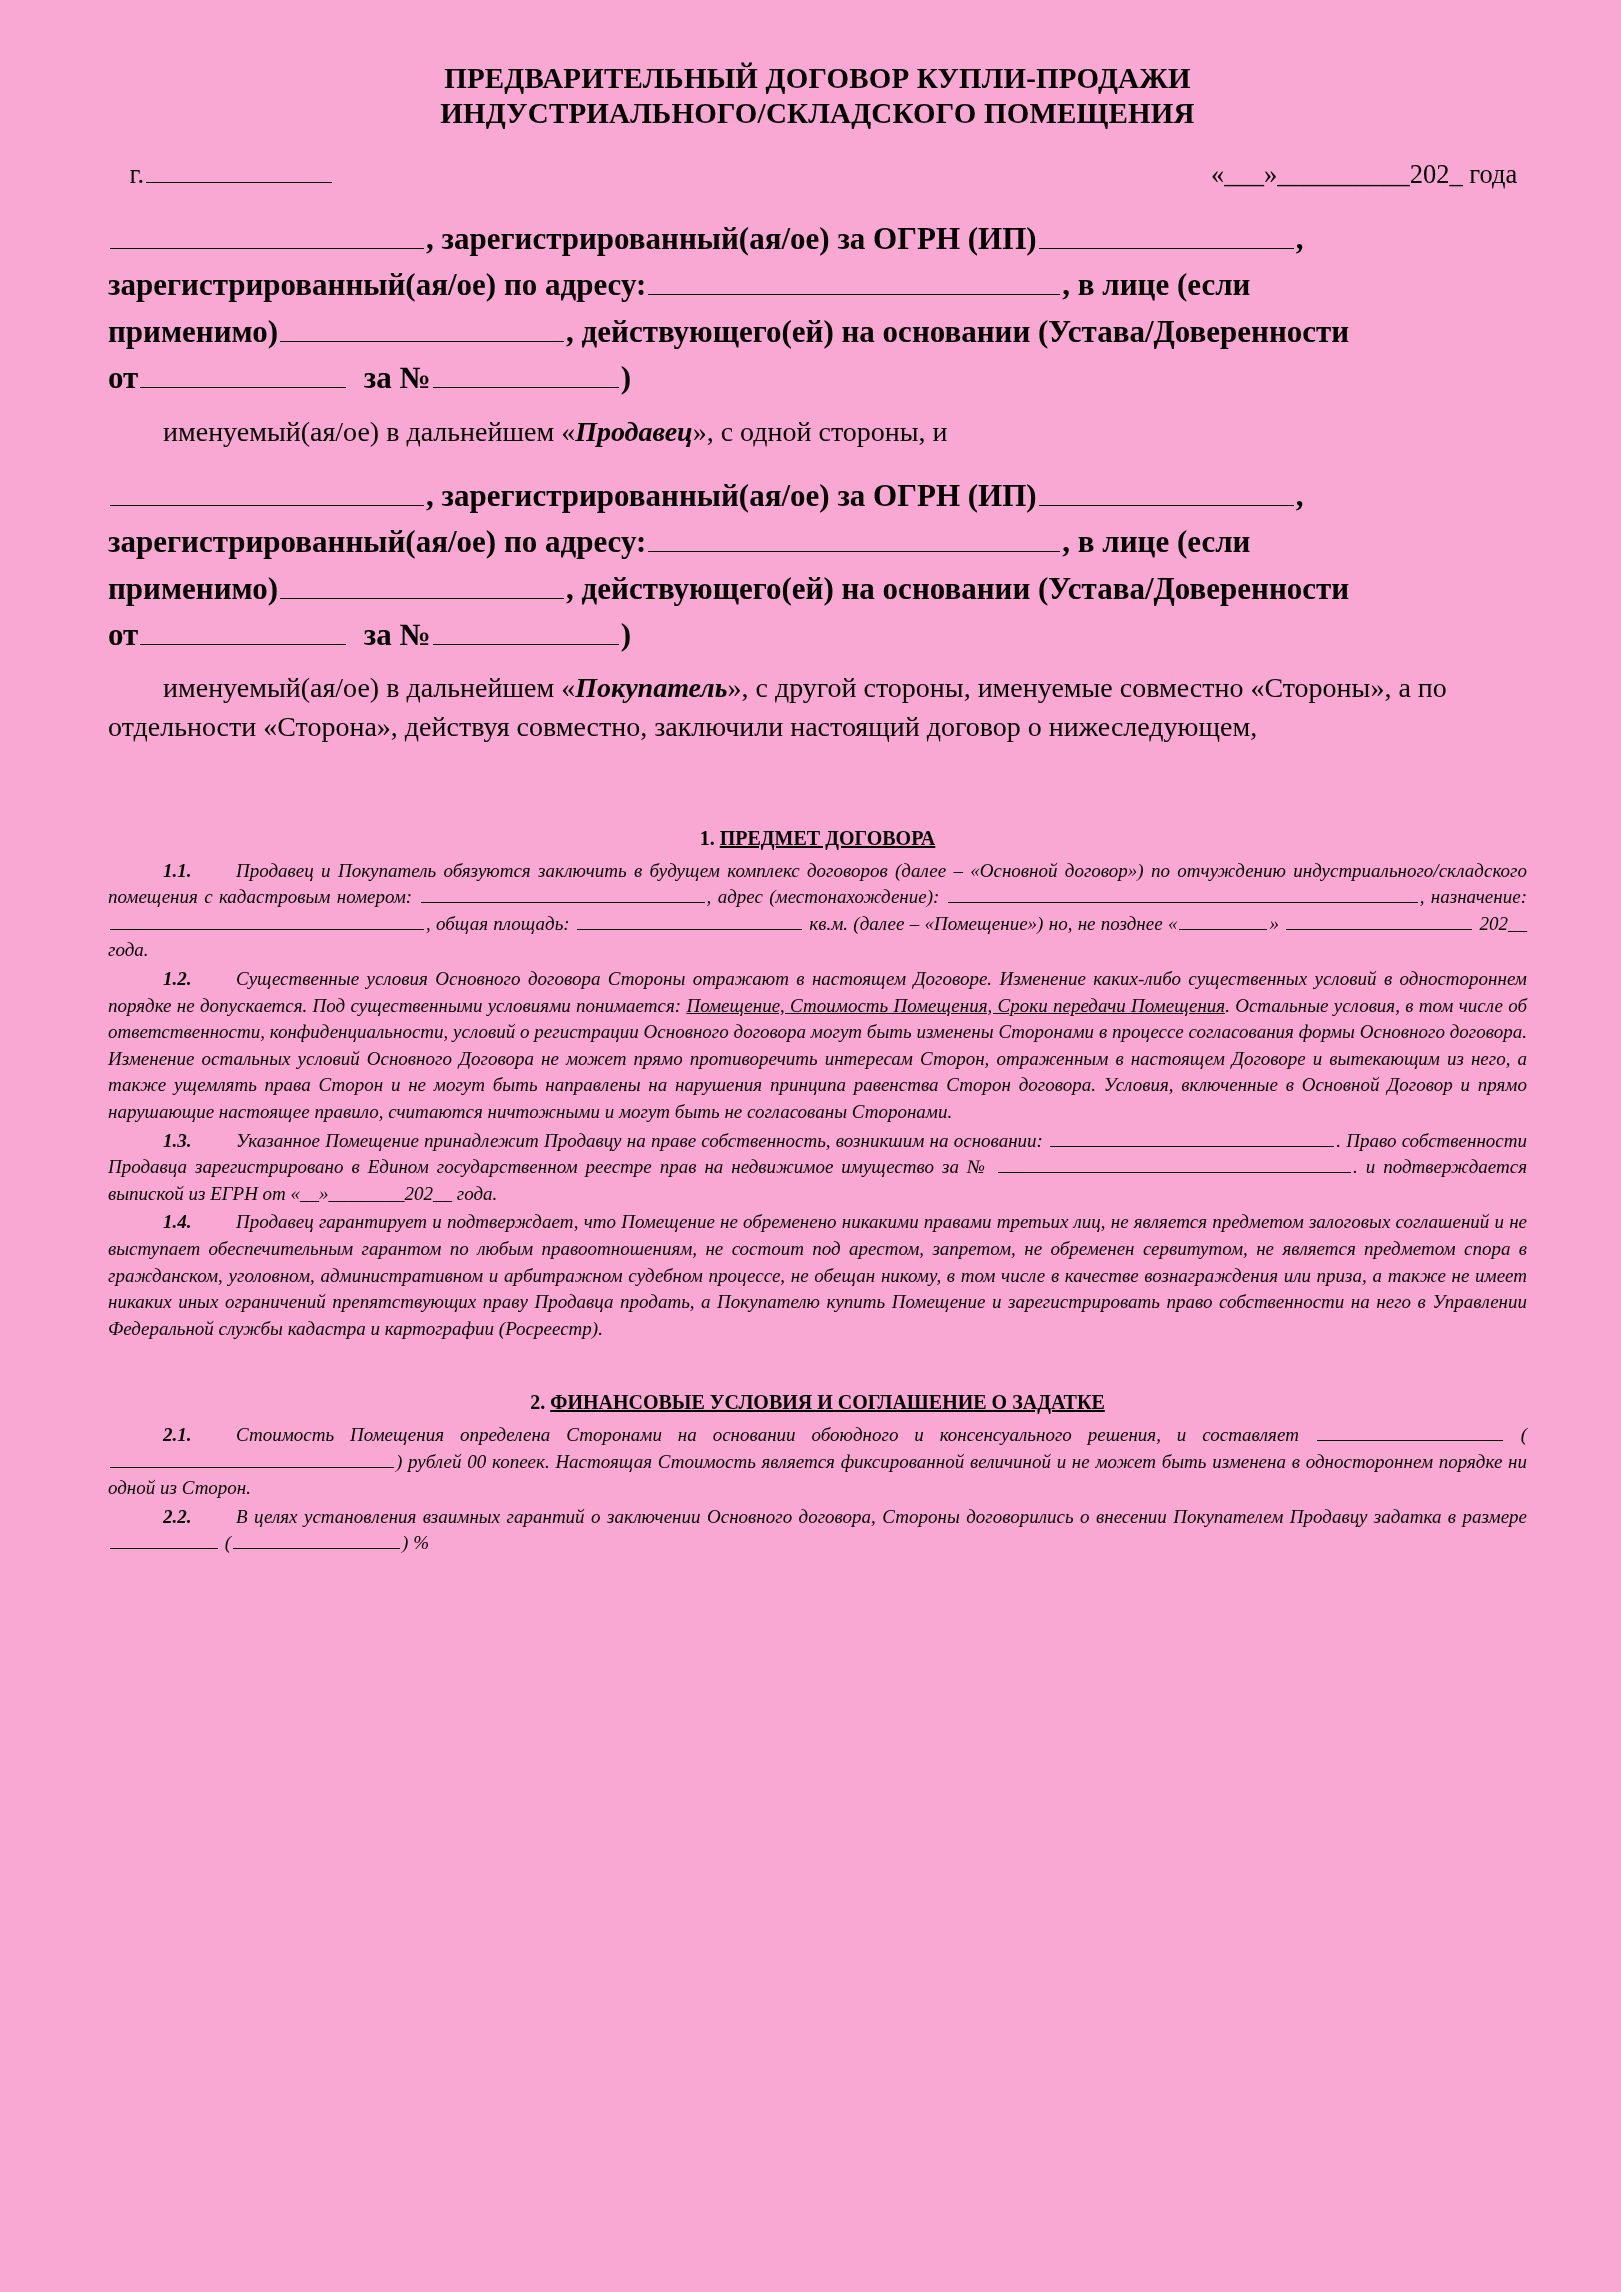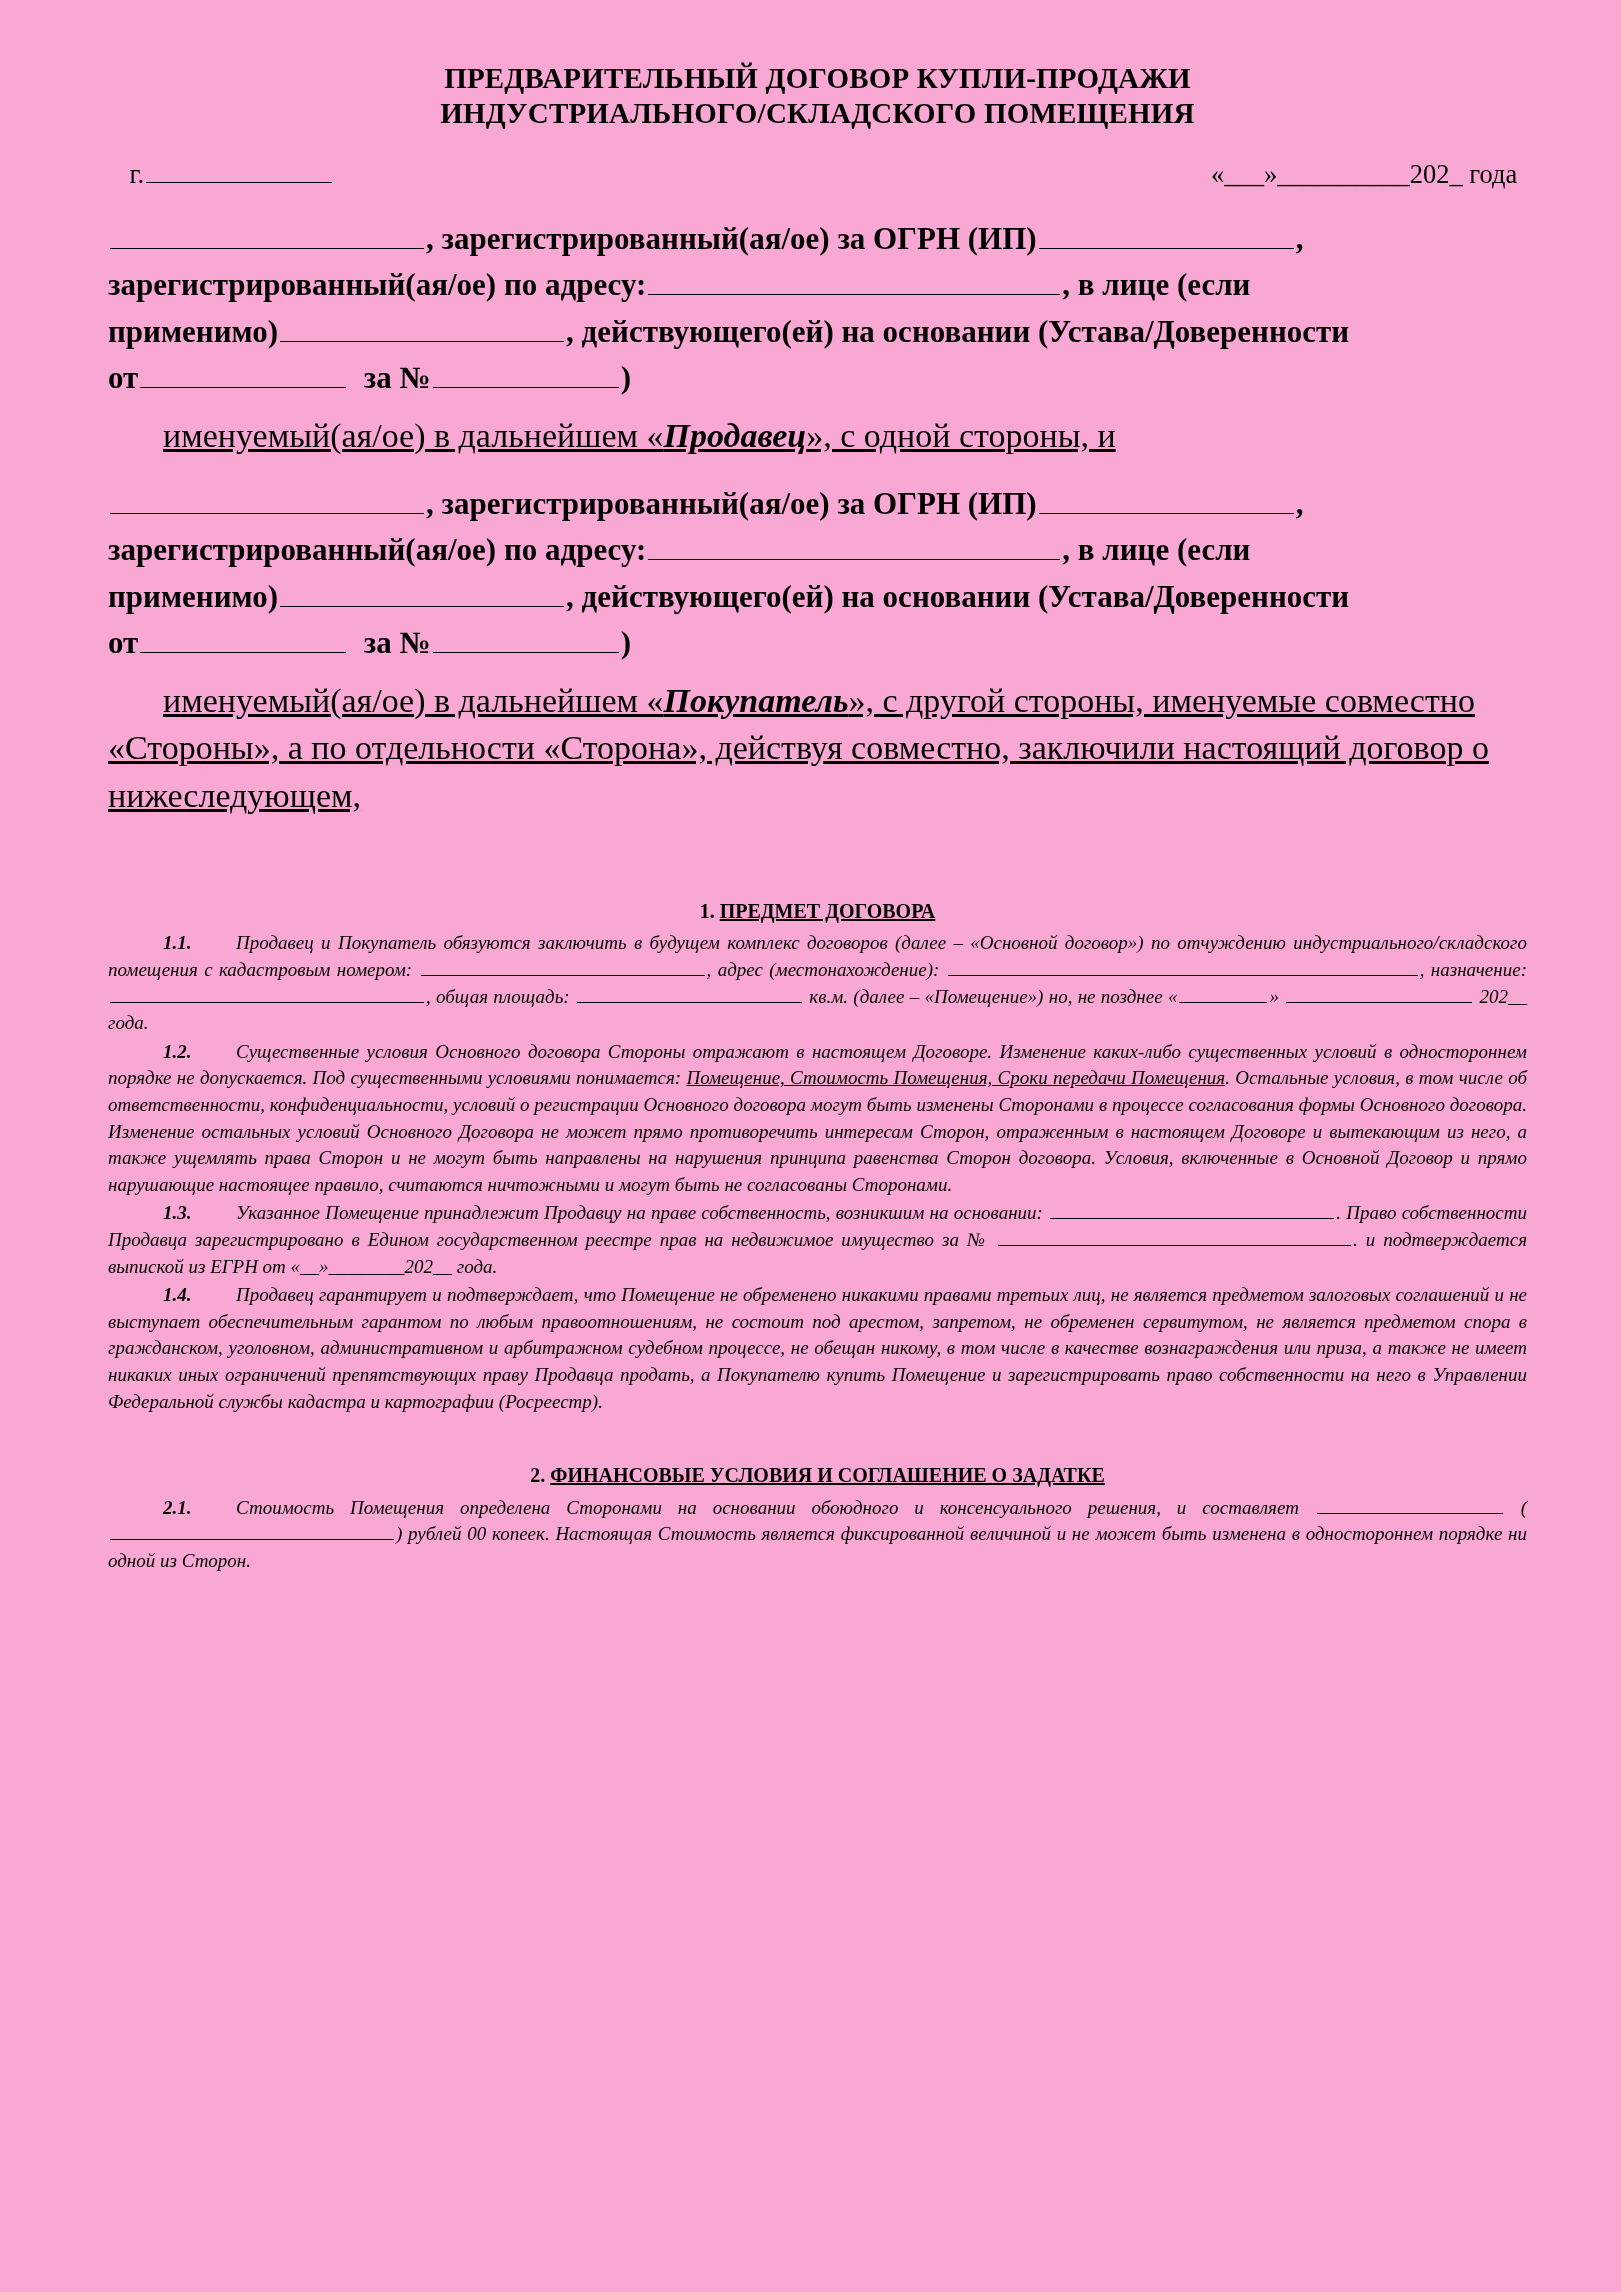--- a/index.html
+++ b/index.html
@@ -40,25 +40,24 @@
   .row-city .left { white-space: nowrap; }
   .row-city .right { white-space: nowrap; text-align: right; }
   .party {
     font-weight: bold;
     font-size: 31px;
     line-height: 1.5;
     text-align: justify;
     margin-bottom: 5.9px;
   }
   .named {
-    font-size: 34px;
+    font-size: 28px;
     text-indent: 55px;
     margin: 9.8px 0 21.6px 0;
     line-height: 1.4;
-    text-decoration: underline;
   }
   .named .bi { font-weight: bold; font-style: italic; }
 
   .sect-head {
     text-align: center;
     font-weight: bold;
     font-size: 20px;
     margin: 33px 0 7.8px 0;
   }
   .sect-head .num { text-decoration: none; }
@@ -169,15 +168,18 @@
 
   <div class="sect-head">
     <span class="num">2.</span>
     <span class="txt">ФИНАНСОВЫЕ УСЛОВИЯ И СОГЛАШЕНИЕ О ЗАДАТКЕ</span>
   </div>
 
   <p class="t">
     <span class="cl">2.1.</span><span>Стоимость Помещения определена Сторонами на основании обоюдного и консенсуального решения, и составляет </span><span class="fl w190"></span><span> (</span><span class="fl w290"></span><span>) рублей 00 копеек. Настоящая Стоимость является фиксированной величиной и не может быть изменена в одностороннем порядке ни одной из Сторон.</span>
   </p>
 
+  <p class="t">
+    <span class="cl">2.2.</span><span>В целях установления взаимных гарантий о заключении Основного договора, Стороны договорились о внесении Покупателем Продавцу задатка в размере </span><span class="fl w110"></span><span> (</span><span class="fl w170"></span><span>) %</span>
+  </p>
 
 </div>
 
 
 </body></html>

